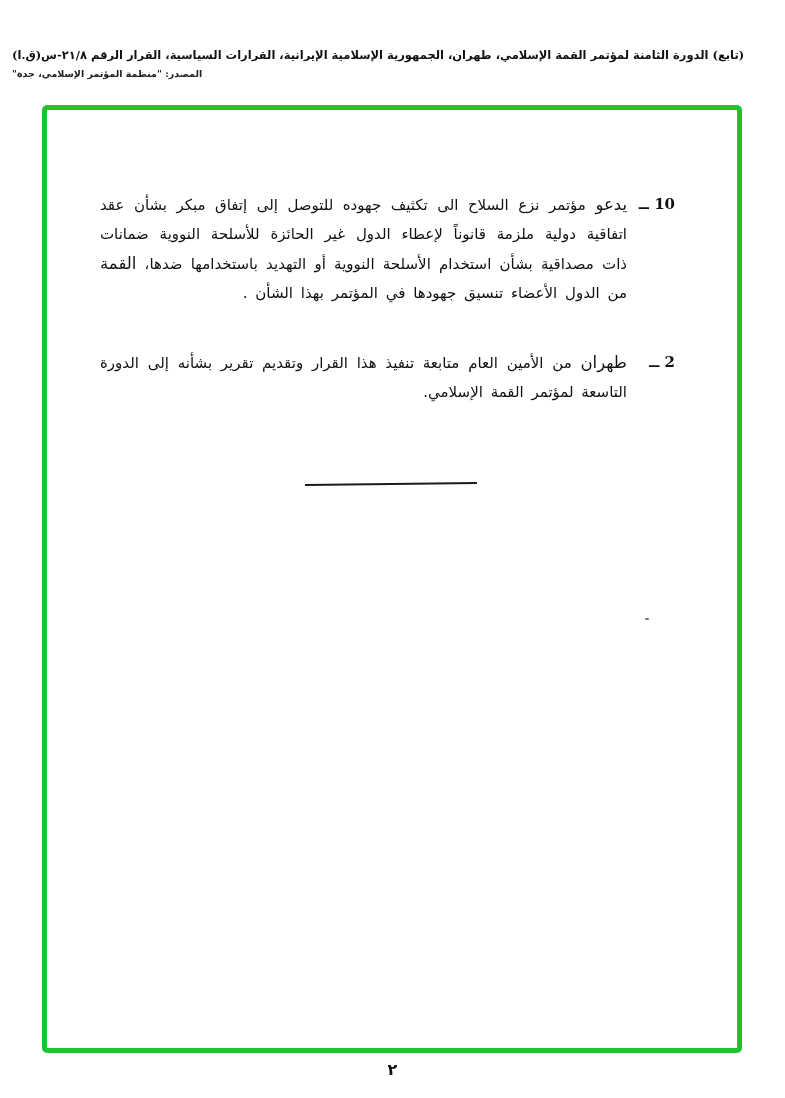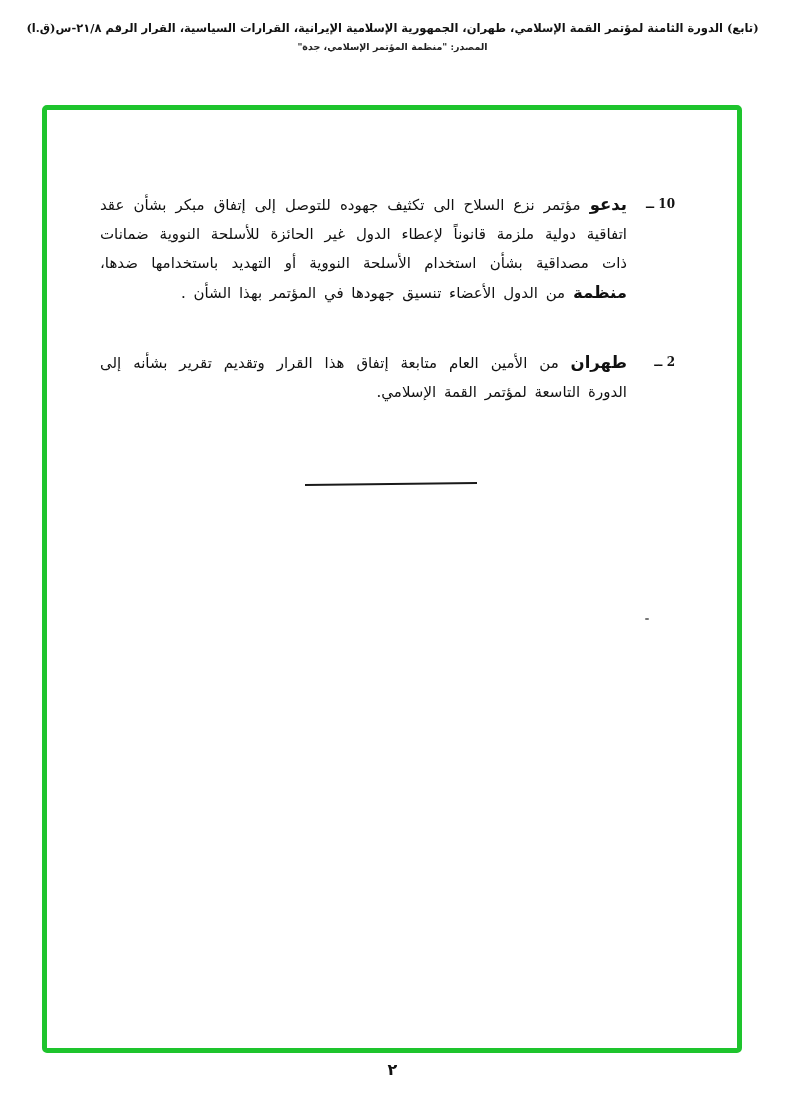--- a/index.html
+++ b/index.html
@@ -10,24 +10,24 @@
     margin: 0 auto;
     background: #ffffff;
     font-family: "DejaVu Serif", "DejaVu Sans", serif;
     color: #111;
     overflow: hidden;
   }
 
   
   .header {
     position: absolute;
-    top: 20px;
+    top: 47px;
     left: 12px;
     right: 12px;
-    text-align: center;
+    text-align: left;
     direction: rtl;
   }
   .header-line1 {
     font-size: 11.5px;
     font-weight: bold;
     line-height: 1.5;
   }
   .header-line2 {
     margin-top: 4px;
     font-size: 9.5px;
@@ -56,34 +56,34 @@
     width: 575px;
     direction: rtl;
   }
   .para {
     display: flex;
     direction: rtl;
     margin-bottom: 40px;
   }
   .para-num {
     flex: 0 0 48px;
-    font-size: 12px;
+    font-size: 15px;
     font-weight: bold;
     line-height: 29px;
     white-space: nowrap;
   }
   .para-text {
     flex: 1 1 auto;
     font-size: 15px;
     line-height: 29px;
     text-align: justify;
     word-spacing: 3px;
   }
   .lead-word {
-    font-weight: bold;
+    font-weight: normal;
     font-size: 16.5px;
   }
 
   
   .separator {
     position: absolute;
     top: 373px;
     left: 258px;
     width: 172px;
     height: 0;
@@ -123,28 +123,28 @@
     <div class="header-line2">المصدر:  "منظمة المؤتمر الإسلامي، جدة"</div>
   </div>
 
   <div class="green-frame">
 
     <div class="content">
 
       <div class="para">
         <div class="para-num">10 ــ</div>
         <div class="para-text">
-          <span class="lead-word">يدعو</span><span> مؤتمر نزع السلاح الى تكثيف جهوده للتوصل إلى إتفاق مبكر بشأن عقد اتفاقية دولية ملزمة قانوناً لإعطاء الدول غير الحائزة للأسلحة النووية ضمانات ذات مصداقية بشأن استخدام الأسلحة النووية أو التهديد باستخدامها ضدها، </span><span class="lead-word">منظمة</span><span> من الدول الأعضاء تنسيق جهودها في المؤتمر بهذا الشأن .</span>
+          <span class="lead-word">يدعو</span><span> مؤتمر نزع السلاح الى تكثيف جهوده للتوصل إلى إتفاق مبكر بشأن عقد اتفاقية دولية ملزمة قانوناً لإعطاء الدول غير الحائزة للأسلحة النووية ضمانات ذات مصداقية بشأن استخدام الأسلحة النووية أو التهديد باستخدامها ضدها، </span><span class="lead-word">القمة</span><span> من الدول الأعضاء تنسيق جهودها في المؤتمر بهذا الشأن .</span>
         </div>
       </div>
 
       <div class="para">
         <div class="para-num">2 ــ</div>
         <div class="para-text">
-          <span class="lead-word">طهران</span><span> من الأمين العام متابعة إتفاق هذا القرار وتقديم تقرير بشأنه إلى الدورة التاسعة لمؤتمر القمة الإسلامي.</span>
+          <span class="lead-word">طهران</span><span> من الأمين العام متابعة تنفيذ هذا القرار وتقديم تقرير بشأنه إلى الدورة التاسعة لمؤتمر القمة الإسلامي.</span>
         </div>
       </div>
 
     </div>
 
     <div class="separator"></div>
     <div class="scan-speck"></div>
 
   </div>
 

